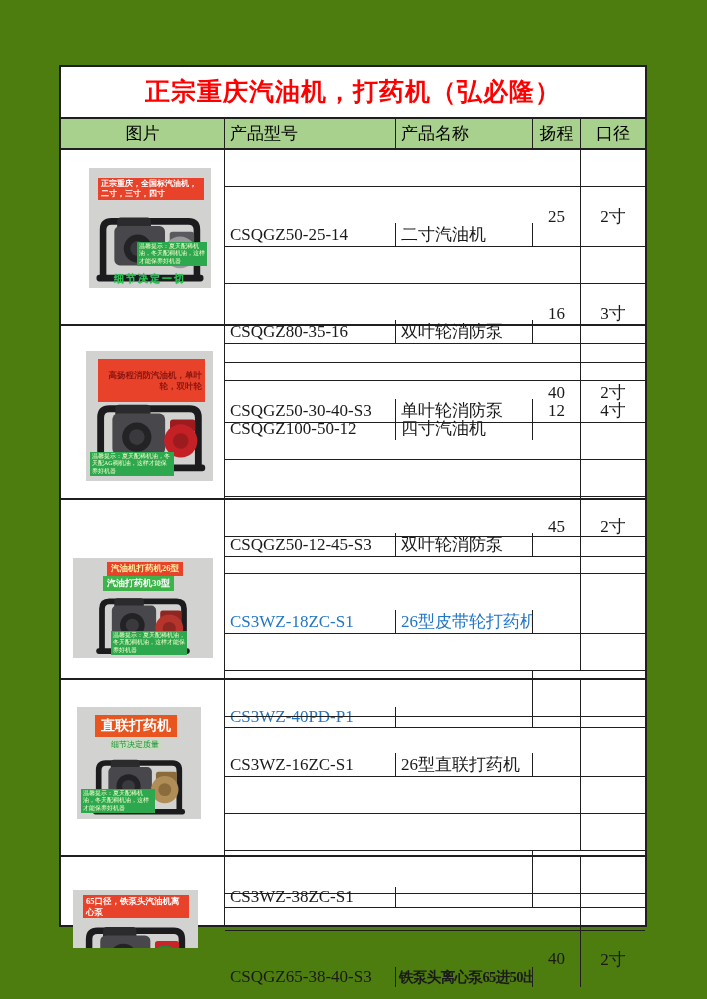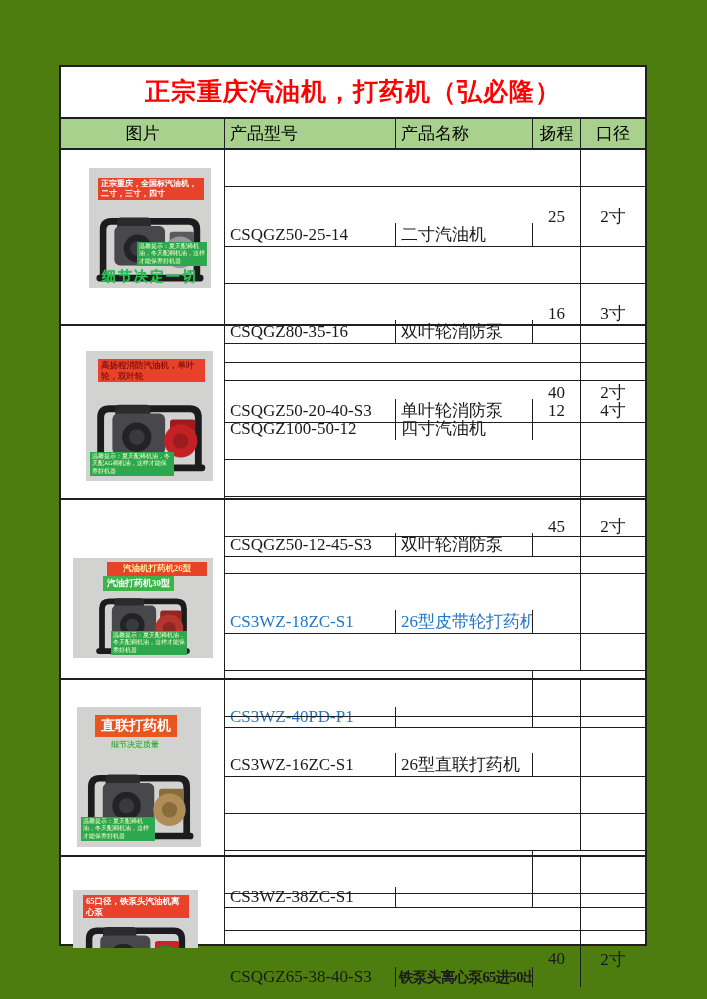--- a/index.html
+++ b/index.html
@@ -22,52 +22,52 @@
   .row{display:grid;grid-template-columns:171px 137px 48px 64px;flex:1;
        border-bottom:1.5px solid var(--border,#1f1f1f);}
   .row:last-child{border-bottom:none;}
   .cell{box-sizing:border-box;font-size:17px;color:#1a1a1a;display:flex;align-items:center;
         border-right:1.5px solid var(--border,#1f1f1f);overflow:hidden;white-space:nowrap;}
   .cell:last-child{border-right:none;}
   .cell.left{padding-left:5px;margin-top:36px;}
   .cell.center{justify-content:center;}
   .row.blue .cell{color:var(--link_blue,#2176c7);}
   .cell.dense{font-size:14.5px;font-weight:bold;letter-spacing:-0.6px;padding-left:3px;}
-  .g1{height:174px;} .g2{height:172px;} .g3{height:178px;} .g4{height:175px;} .g5{height:87px;}
+  .g1{height:174px;} .g2{height:172px;} .g3{height:178px;} .g4{height:175px;} .g5{height:68px;}
   
   .photo{position:absolute;background:var(--photo_bg,#d2d2d0);overflow:hidden;z-index:3;}
   .p1{left:28px;top:18px;width:122px;height:120px;--accent:#97979c;--accent2:#5a5a5e;}
   .p2{left:25px;top:25px;width:127px;height:130px;--accent:#c42127;--accent2:#9c1b1f;}
   .p3{left:12px;top:58px;width:140px;height:100px;--accent:#b5342c;--accent2:#8e2621;}
-  .p4{left:16px;top:27px;width:124px;height:140px;--accent:#b08d57;--accent2:#8a6c3c;}
+  .p4{left:16px;top:27px;width:124px;height:112px;--accent:#b08d57;--accent2:#8a6c3c;}
   .p5{left:12px;top:33px;width:125px;height:58px;--accent:#2f7d3b;--accent2:#c8242a;}
   .art{position:absolute;left:0;bottom:0;width:100%;height:82%;}
   .p4 .art{height:72%;}
   .p5 .art{height:160%;top:12px;}
   .banner{position:absolute;z-index:4;font-weight:bold;line-height:1.25;}
   .banner.redbg{background:var(--label_red,#e8432a);color:#fff;}
   .p1 .banner{left:9px;top:10px;width:100px;font-size:8px;padding:1px 3px;}
-  .p2 .banner{left:12px;top:8px;width:101px;font-size:8.5px;padding:1px 3px;color:#8c1410;}
+  .p2 .banner{left:12px;top:8px;width:101px;font-size:8.5px;padding:11px 3px;color:#8c1410;text-align:right;}
   .p3 .banner-red{position:absolute;left:34px;top:4px;font-size:8.5px;font-weight:bold;
-                  background:var(--label_red,#e8432a);color:#ffef9e;padding:1px 16px;z-index:4;}
+                  background:var(--label_red,#e8432a);color:#ffef9e;padding:1px 4px;z-index:4;}
   .p3 .banner-green{position:absolute;left:30px;top:18px;font-size:9px;font-weight:bold;
                   background:var(--label_green,#3cb44a);color:#fff;padding:1px 4px;z-index:4;}
   .p4 .banner-big{position:absolute;left:18px;top:8px;font-size:14px;font-weight:bold;
                   background:var(--label_orange,#e8551f);color:#fff;padding:2px 6px;z-index:4;}
   .p4 .banner-sub{position:absolute;left:32px;top:32px;font-size:8px;font-weight:normal;
                   color:#1d8f35;background:rgba(190,227,176,.55);padding:0 2px;z-index:4;}
   .p5 .banner{left:10px;top:5px;width:100px;font-size:8.5px;padding:1px 3px;}
   .tip{position:absolute;z-index:4;background:var(--tip_green,#2ea84e);color:#f4ffce;
        font-size:6px;line-height:1.25;padding:1px 2px;width:72px;}
   .p1 .tip{right:4px;bottom:22px;width:66px;}
   .p2 .tip{left:4px;bottom:5px;width:80px;}
   .p3 .tip{left:38px;bottom:3px;width:72px;}
   .p4 .tip{left:4px;bottom:6px;width:70px;}
   .caption{position:absolute;left:0;right:0;bottom:2px;text-align:center;z-index:5;
-           color:var(--detail_green,#2fbe4f);font-size:14px;font-weight:bold;letter-spacing:2px;
+           color:var(--detail_green,#2fbe4f);font-size:10px;font-weight:bold;letter-spacing:2px;
            text-shadow:0 0 1px #0a5;}
 </style>
 </head>
 <body>
 
 <svg width="0" height="0" style="position:absolute">
   <defs>
     <g id="pumpart">
       <rect x="8" y="88" width="114" height="7" rx="3" fill="#1c1c1e"></rect>
       <path d="M15 91 V40 q0-9 9-9 h82 q9 0 9 9 v51" fill="none" stroke="#1c1c1e" stroke-width="7"></path>
@@ -159,21 +159,21 @@
         </div>
       </div>
       <div class="rows">
         <div class="row">
           <div class="cell left"></div>
           <div class="cell left"></div>
           <div class="cell center"></div>
           <div class="cell center"></div>
         </div>
         <div class="row">
-          <div class="cell left">CSQGZ50-20-40-S3</div>
+          <div class="cell left">CSQGZ50-30-40-S3</div>
           <div class="cell left">单叶轮消防泵</div>
           <div class="cell center">40</div>
           <div class="cell center">2寸</div>
         </div>
         <div class="row">
           <div class="cell left"></div>
           <div class="cell left"></div>
           <div class="cell center"></div>
           <div class="cell center"></div>
         </div>

